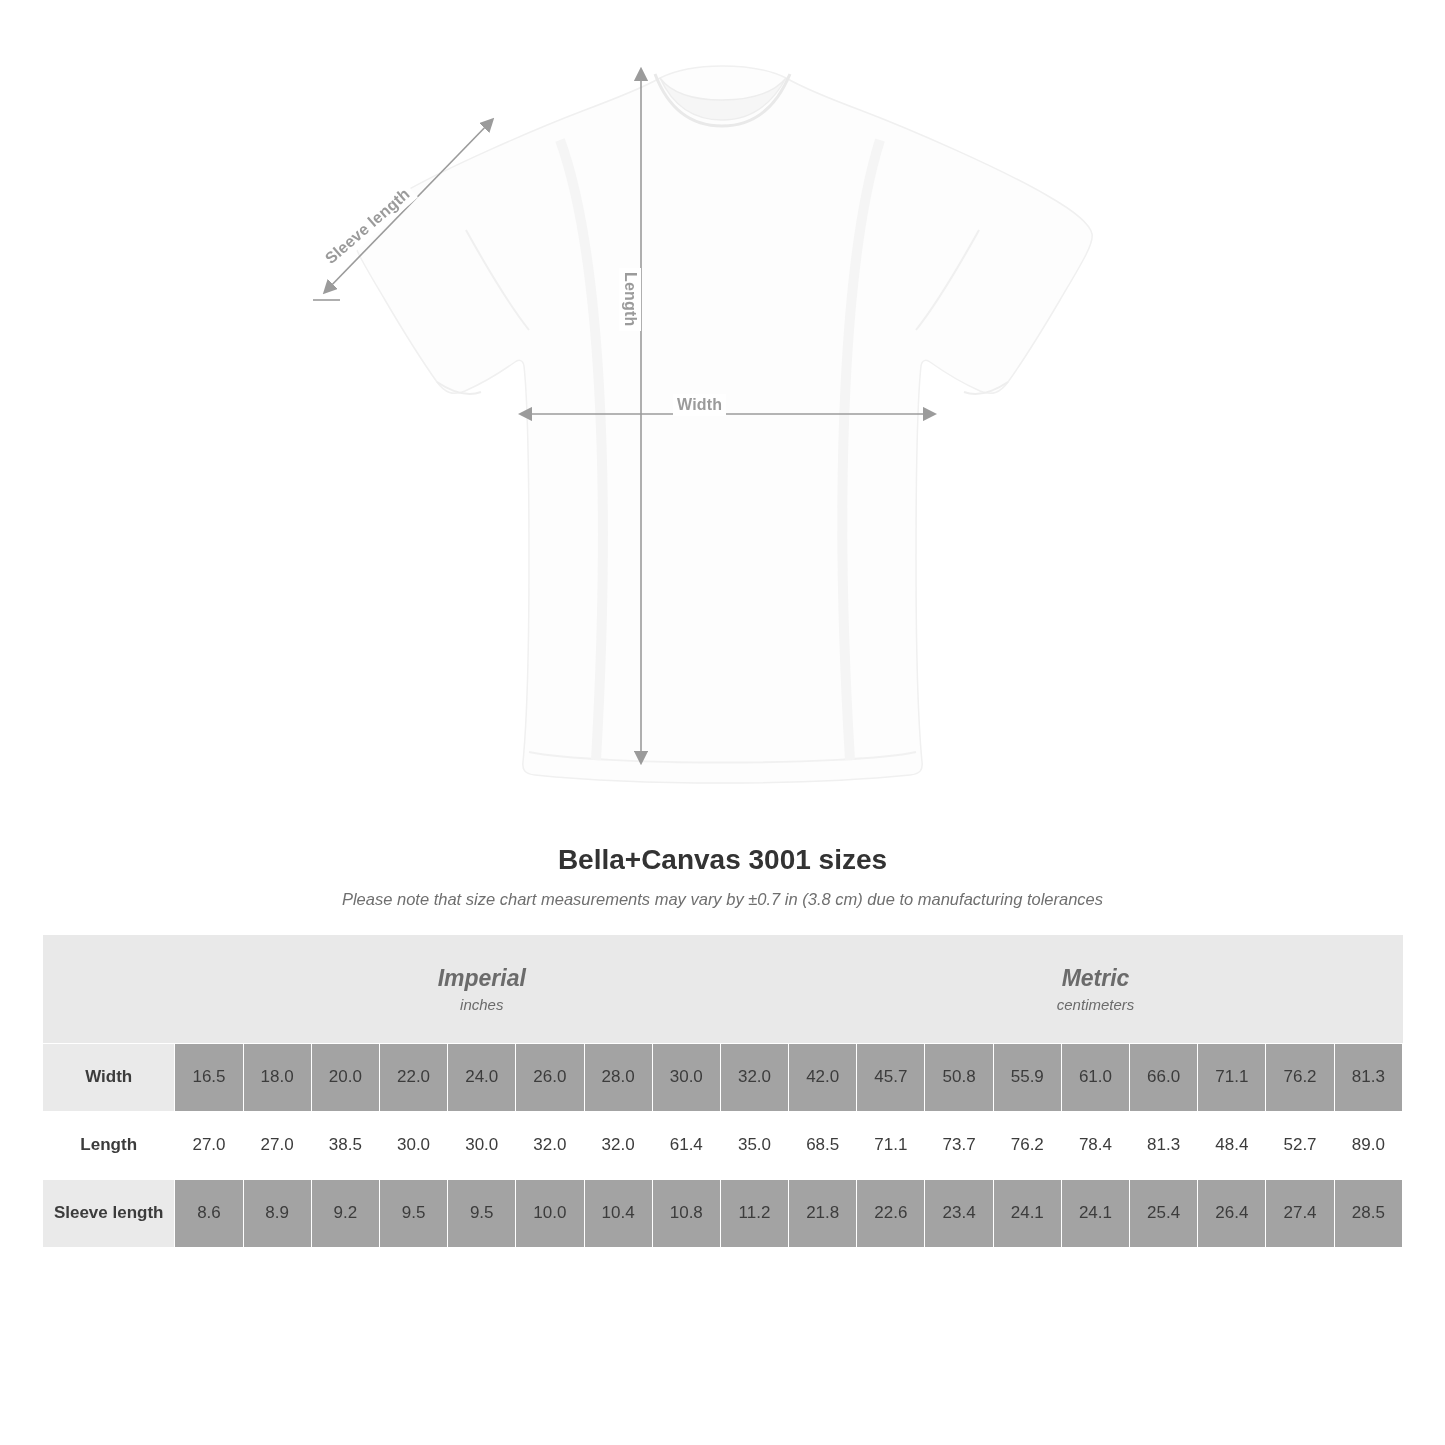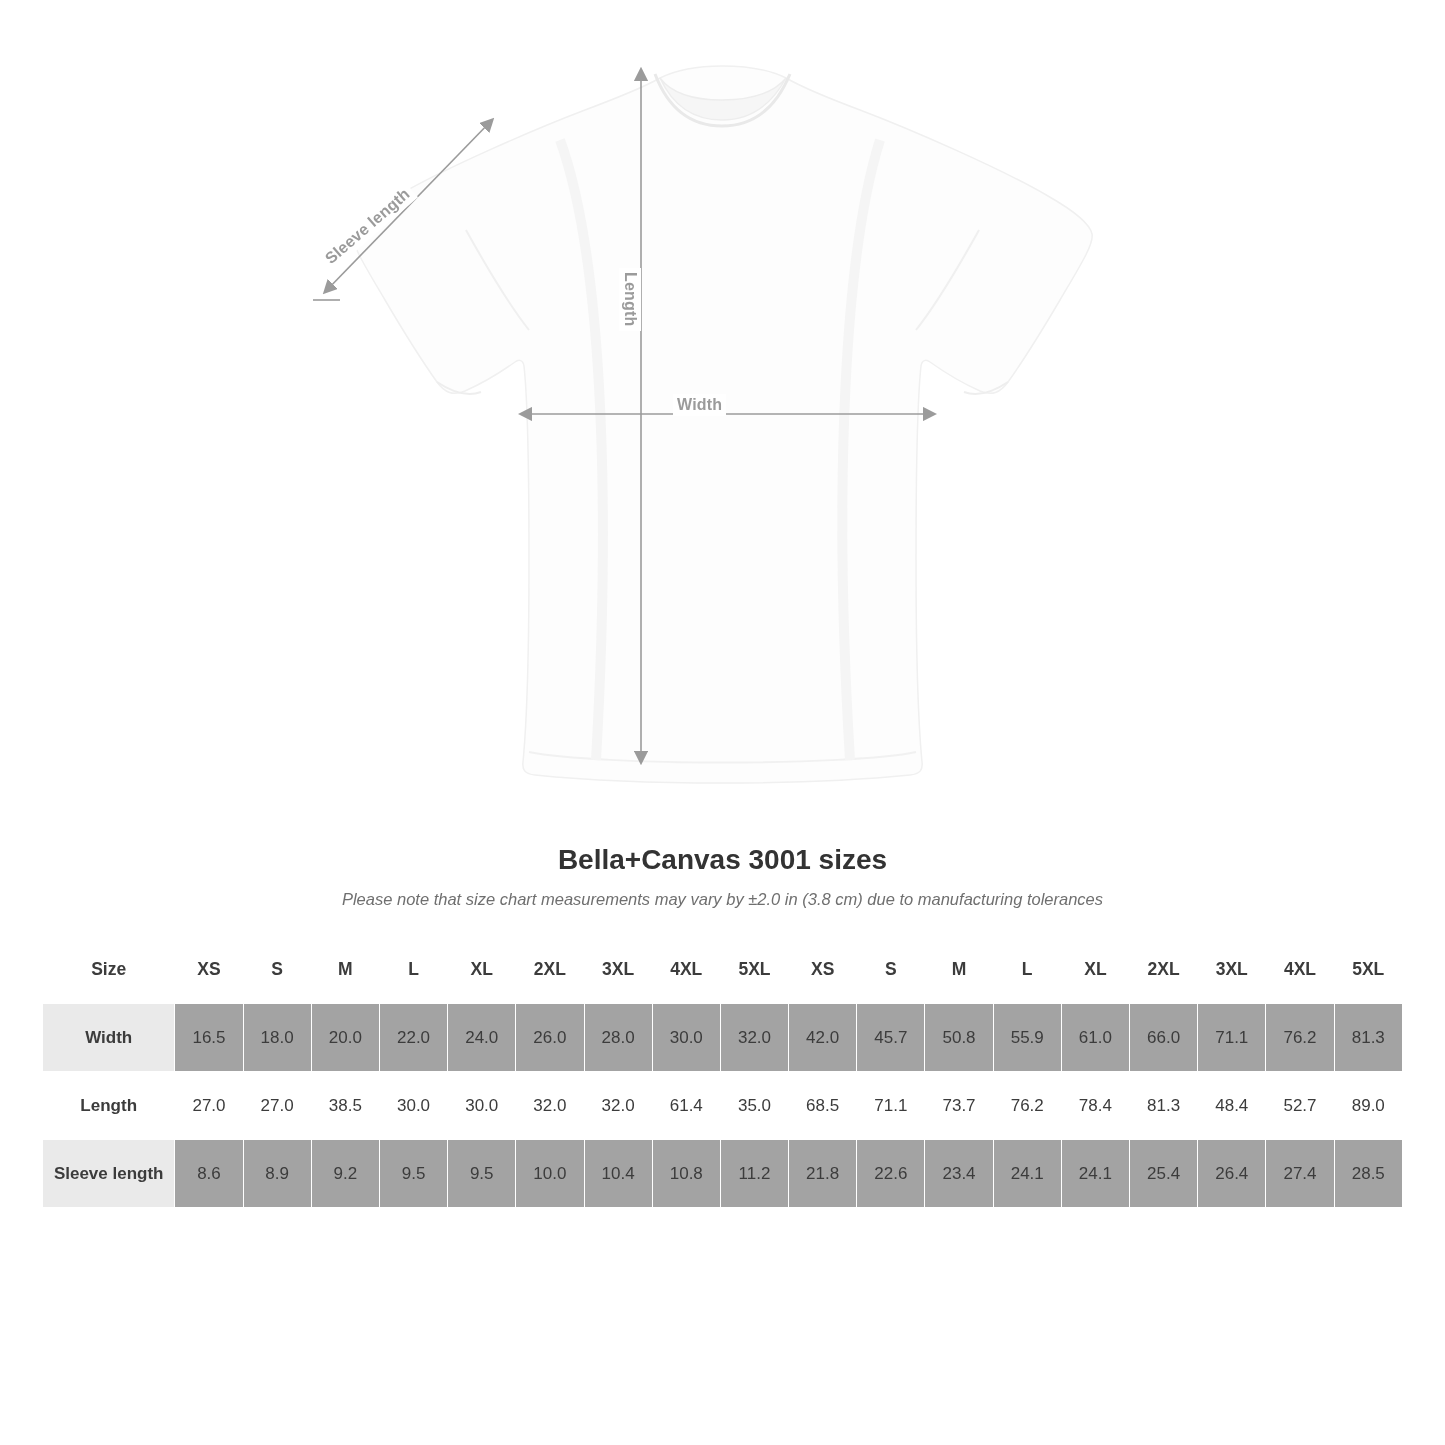--- a/index.html
+++ b/index.html
@@ -198,21 +198,21 @@
     </g>
   </svg>
 
   <div class="dim-label lbl-length">Length</div>
   <div class="dim-label lbl-sleeve">Sleeve length</div>
   <div class="dim-label lbl-width">Width</div>
 </div>
 
 <div class="title-block">
   <h1 class="chart-title">Bella+Canvas 3001 sizes</h1>
-  <p class="chart-note">Please note that size chart measurements may vary by ±2.0 in (3.8 cm) due to manufacturing tolerances</p>
+  <p class="chart-note">Please note that size chart measurements may vary by ±0.7 in (3.8 cm) due to manufacturing tolerances</p>
 </div>
 
 <div class="table-wrap">
   <table class="size-table">
     <colgroup id="colgroup">
         <col class="col-label">
         <col class="col-data">
         <col class="col-data">
         <col class="col-data">
         <col class="col-data">
@@ -225,40 +225,30 @@
         <col class="col-data">
         <col class="col-data">
         <col class="col-data">
         <col class="col-data">
         <col class="col-data">
         <col class="col-data">
         <col class="col-data">
         <col class="col-data">
       </colgroup>
     <tbody id="table-body">
-        <tr class="row-size">
-          <td class="rowhead">Size</td>
-          <td>XS</td>
-          <td>S</td>
-          <td>M</td>
-          <td>L</td>
-          <td>XL</td>
-          <td>2XL</td>
-          <td>3XL</td>
-          <td>4XL</td>
-          <td>5XL</td>
-          <td>XS</td>
-          <td>S</td>
-          <td>M</td>
-          <td>L</td>
-          <td>XL</td>
-          <td>2XL</td>
-          <td>3XL</td>
-          <td>4XL</td>
-          <td>5XL</td>
+        <tr>
+          <td class="sys-cell"></td>
+          <td class="sys-cell" colspan="9">
+            <div class="sys-name">Imperial</div>
+            <div class="sys-unit">inches</div>
+          </td>
+          <td class="sys-cell" colspan="9">
+            <div class="sys-name">Metric</div>
+            <div class="sys-unit">centimeters</div>
+          </td>
         </tr>
         <tr class="shade">
           <td class="rowhead">Width</td>
           <td>16.5</td>
           <td>18.0</td>
           <td>20.0</td>
           <td>22.0</td>
           <td>24.0</td>
           <td>26.0</td>
           <td>28.0</td>

